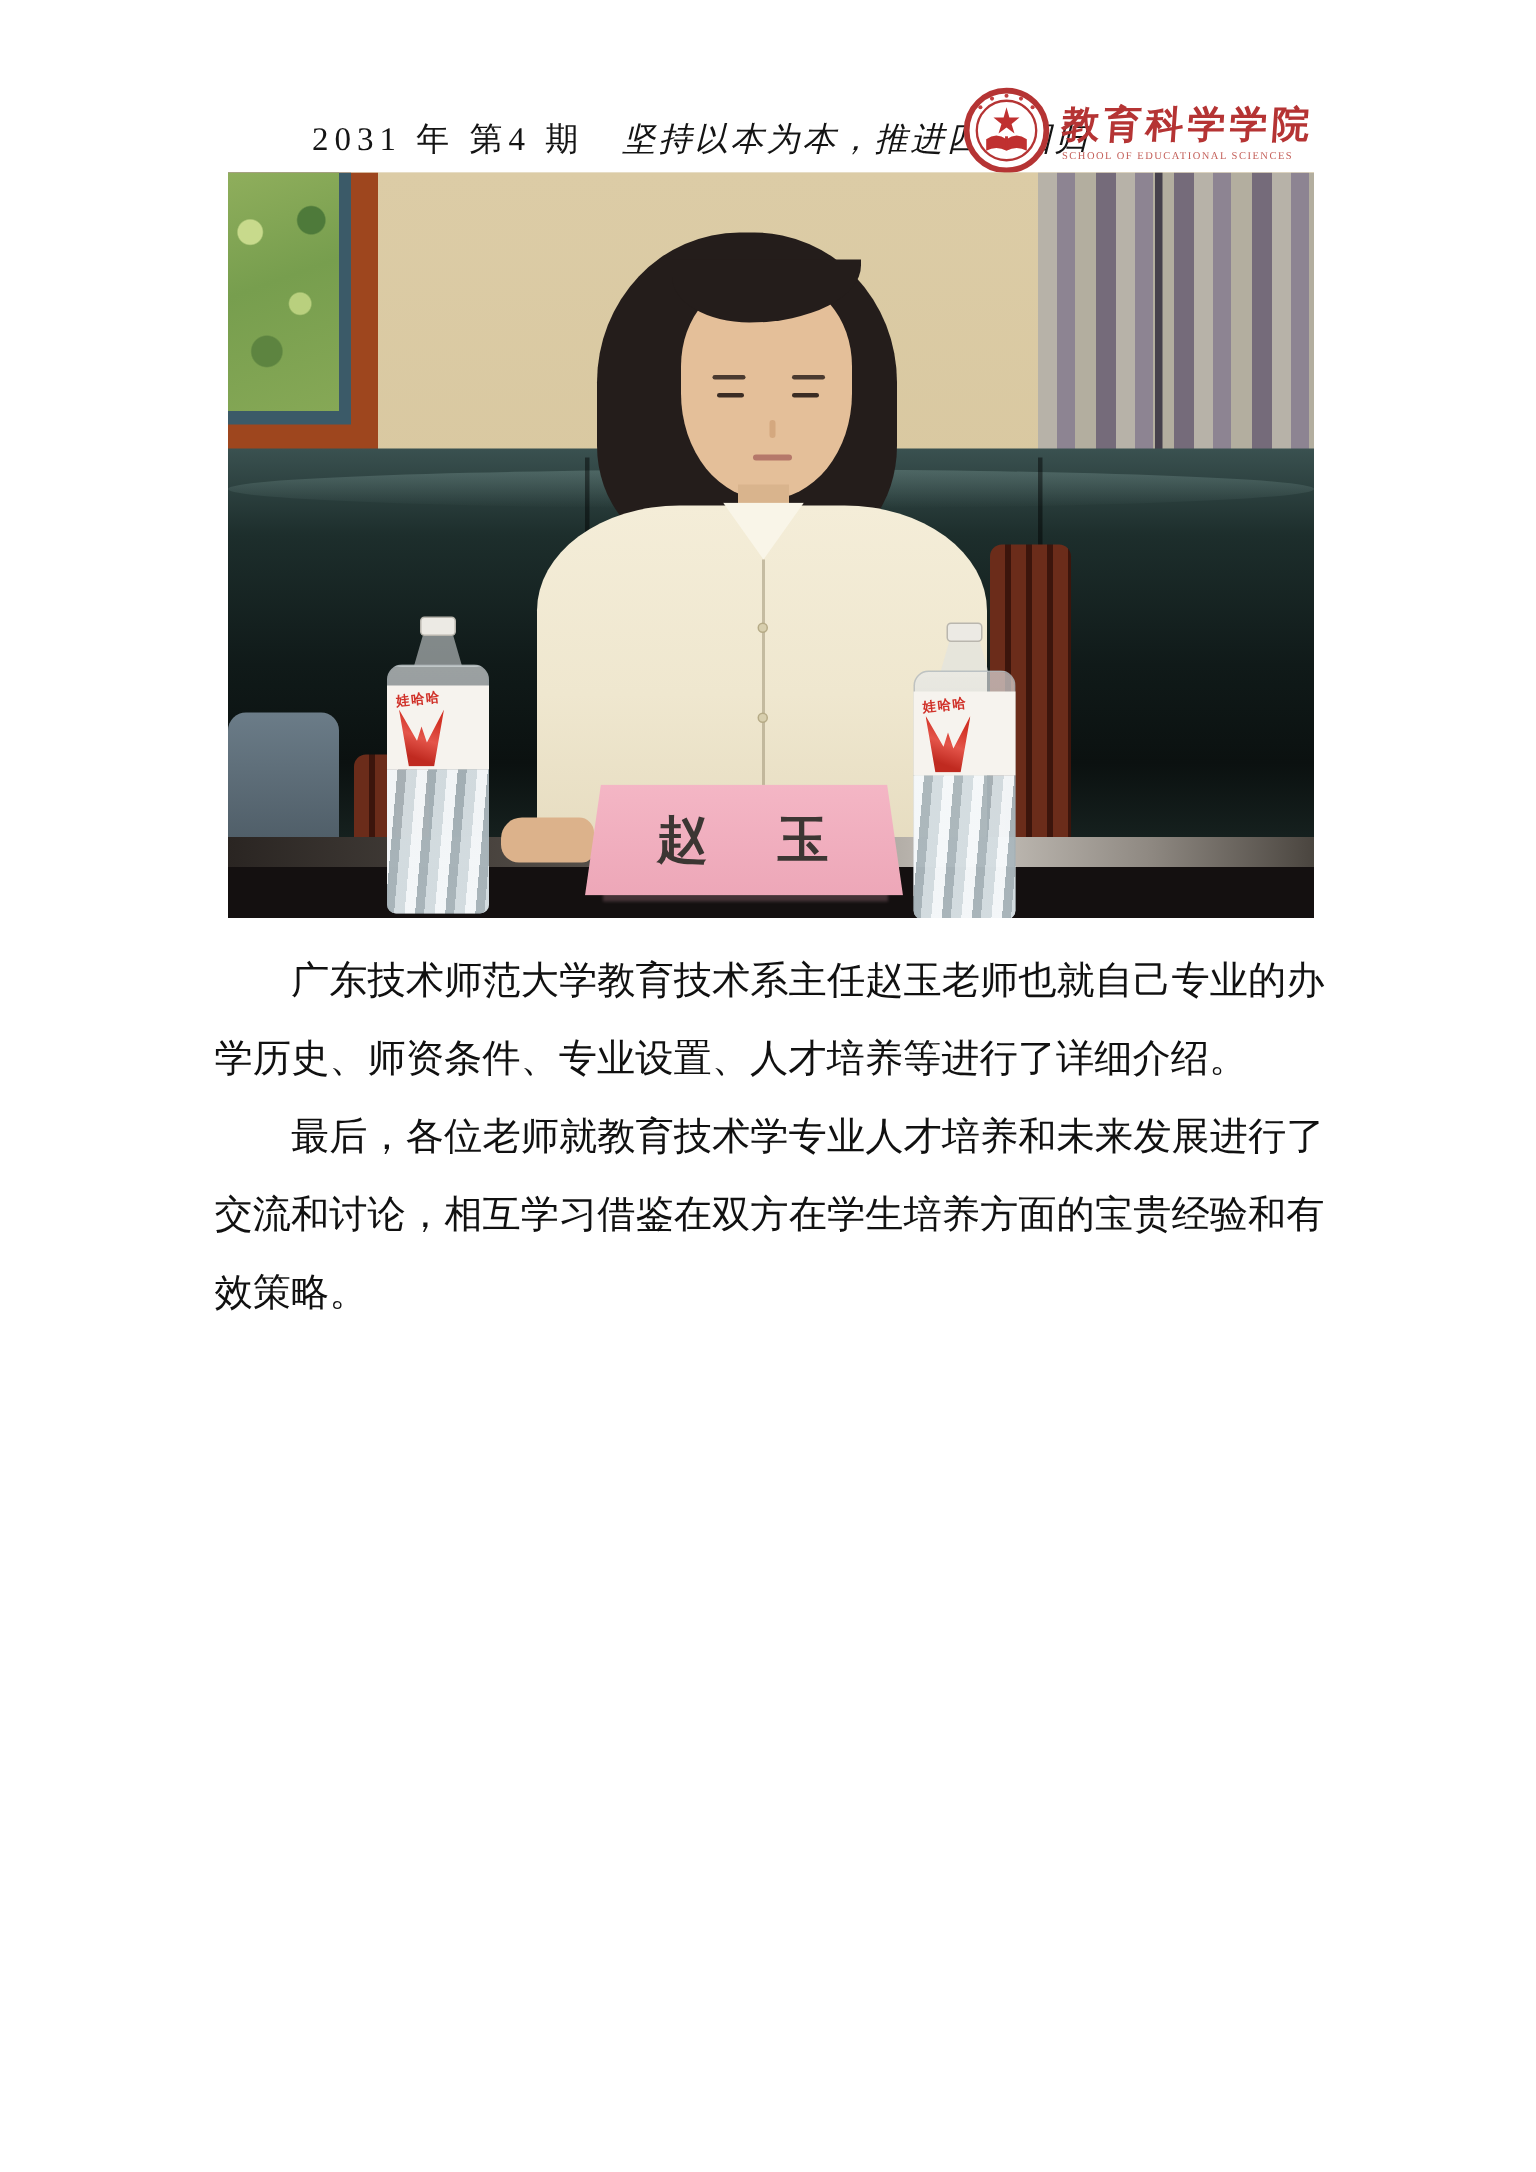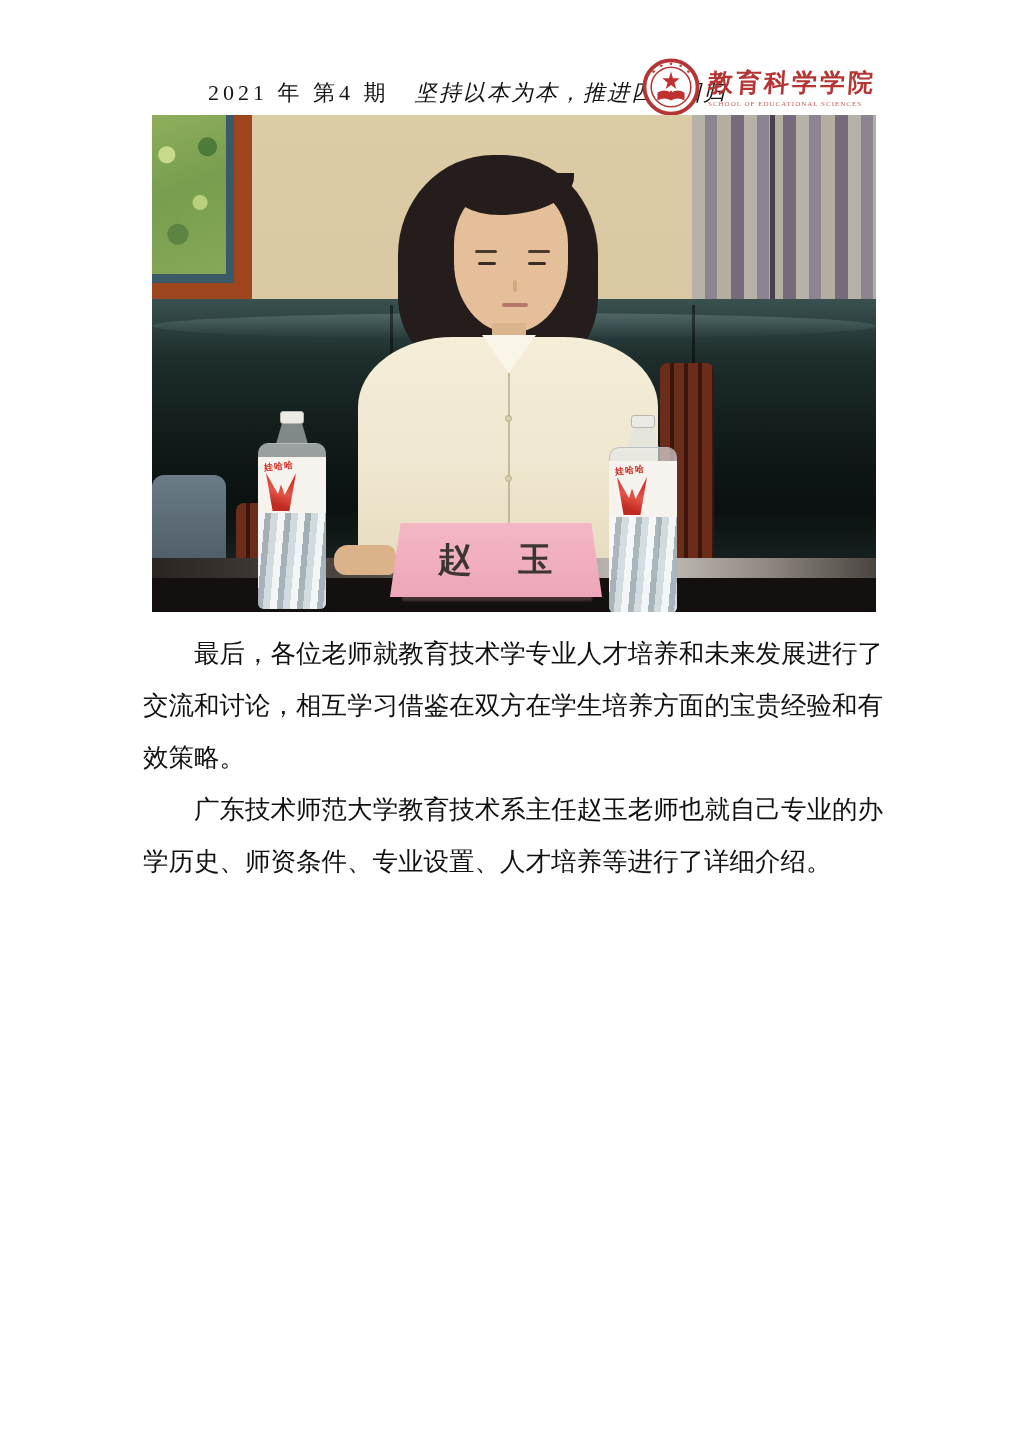--- a/index.html
+++ b/index.html
@@ -121,21 +121,21 @@
   .page-number { position:absolute; left:0; bottom:75px; width:100%; text-align:center;
     font-size:15px; color:#222; font-family:"Liberation Sans", sans-serif; }
 </style>
 </head>
 <body>
 
 <div class="page">
 
   <div class="header">
     <div class="header-line">
-      <span class="issue">2021 年 第4 期</span>
+      <span class="issue">2031 年 第4 期</span>
       <span class="slogan">坚持以本为本，推进四个回归</span>
     </div>
     <div class="logo">
       <svg class="logo-emblem" viewBox="0 0 60 60">
         <circle cx="30" cy="30" r="27.5" fill="#ffffff" stroke="#b53434" stroke-width="4"></circle>
         <circle cx="30" cy="30" r="20.5" fill="#ffffff" stroke="#b53434" stroke-width="1.6"></circle>
         <g fill="#c34040">
           <circle cx="12" cy="14" r="1.4"></circle>
             <circle cx="20" cy="8" r="1.4"></circle>
           <circle cx="30" cy="6" r="1.4"></circle>
@@ -222,17 +222,17 @@
     </div>
 
     <div class="w-hand"></div>
 
     <div class="name-card">
       <span class="name-card-text">赵 玉</span>
     </div>
   </div>
 
   <div class="content">
+    <p>广东技术师范大学教育技术系主任赵玉老师也就自己专业的办学历史、师资条件、专业设置、人才培养等进行了详细介绍。</p>
     <p>最后，各位老师就教育技术学专业人才培养和未来发展进行了交流和讨论，相互学习借鉴在双方在学生培养方面的宝贵经验和有效策略。</p>
-    <p>广东技术师范大学教育技术系主任赵玉老师也就自己专业的办学历史、师资条件、专业设置、人才培养等进行了详细介绍。</p>
   </div>
 
 </div>
 
 </body></html>

